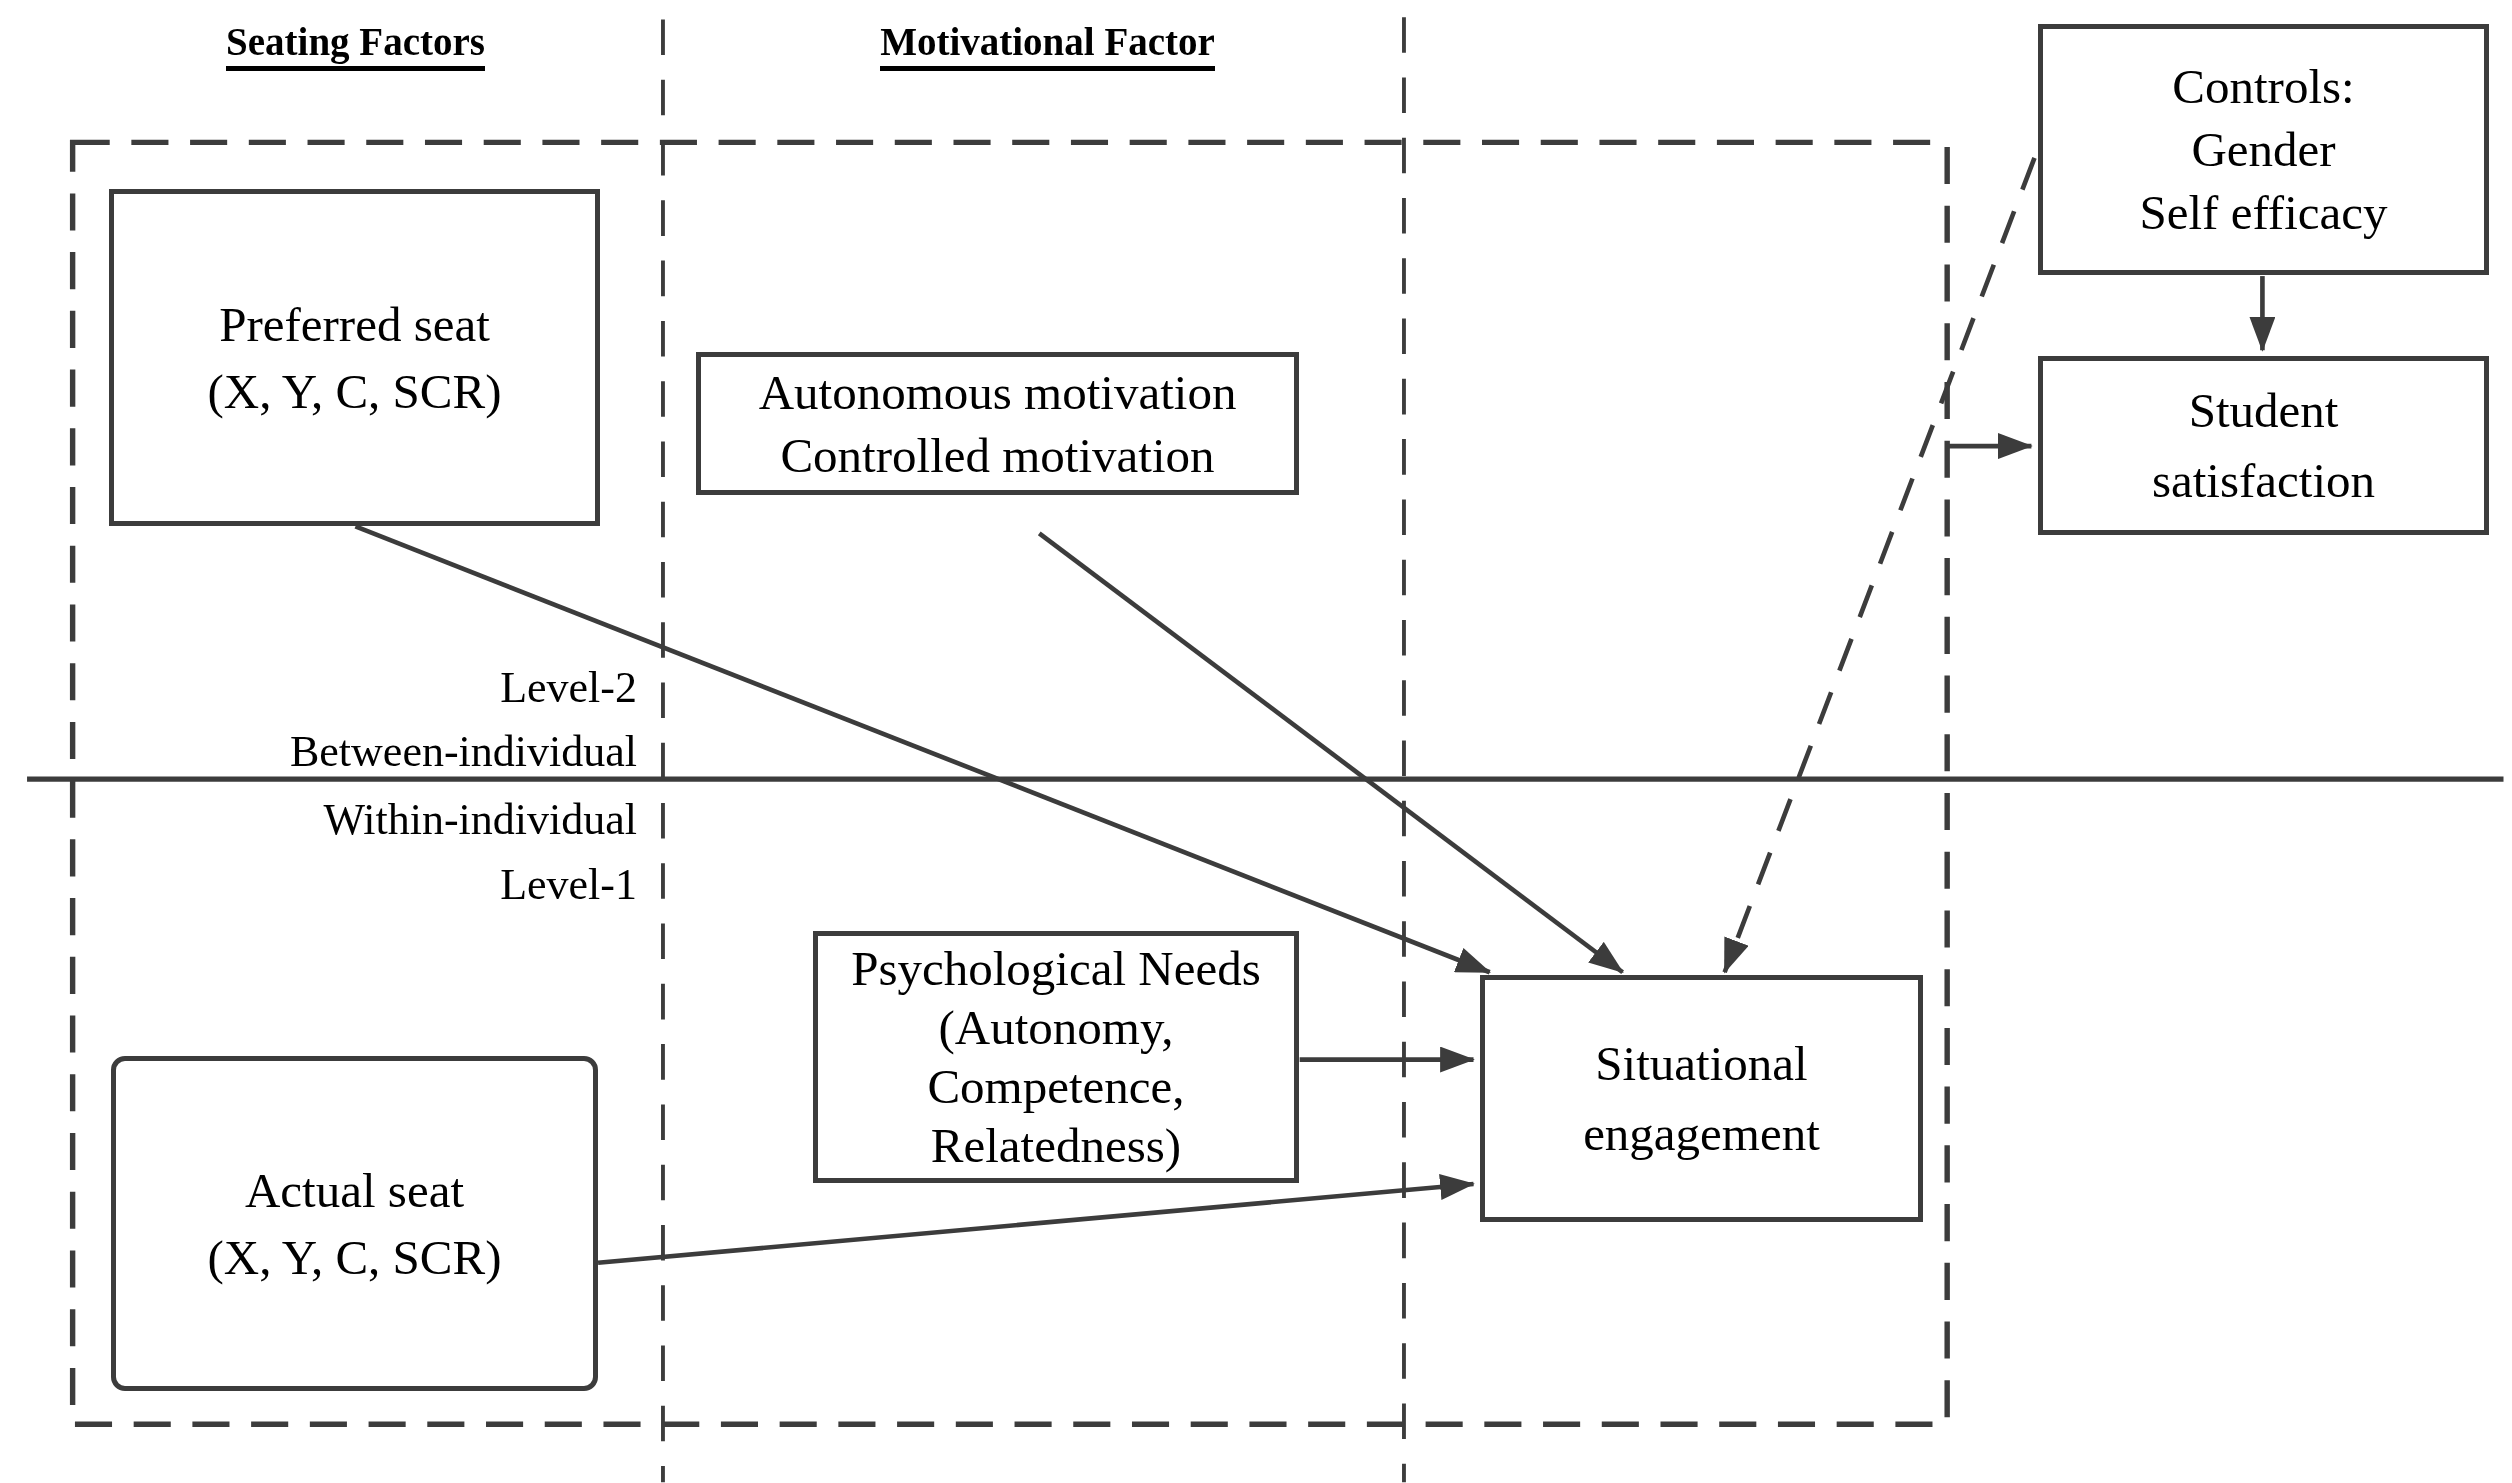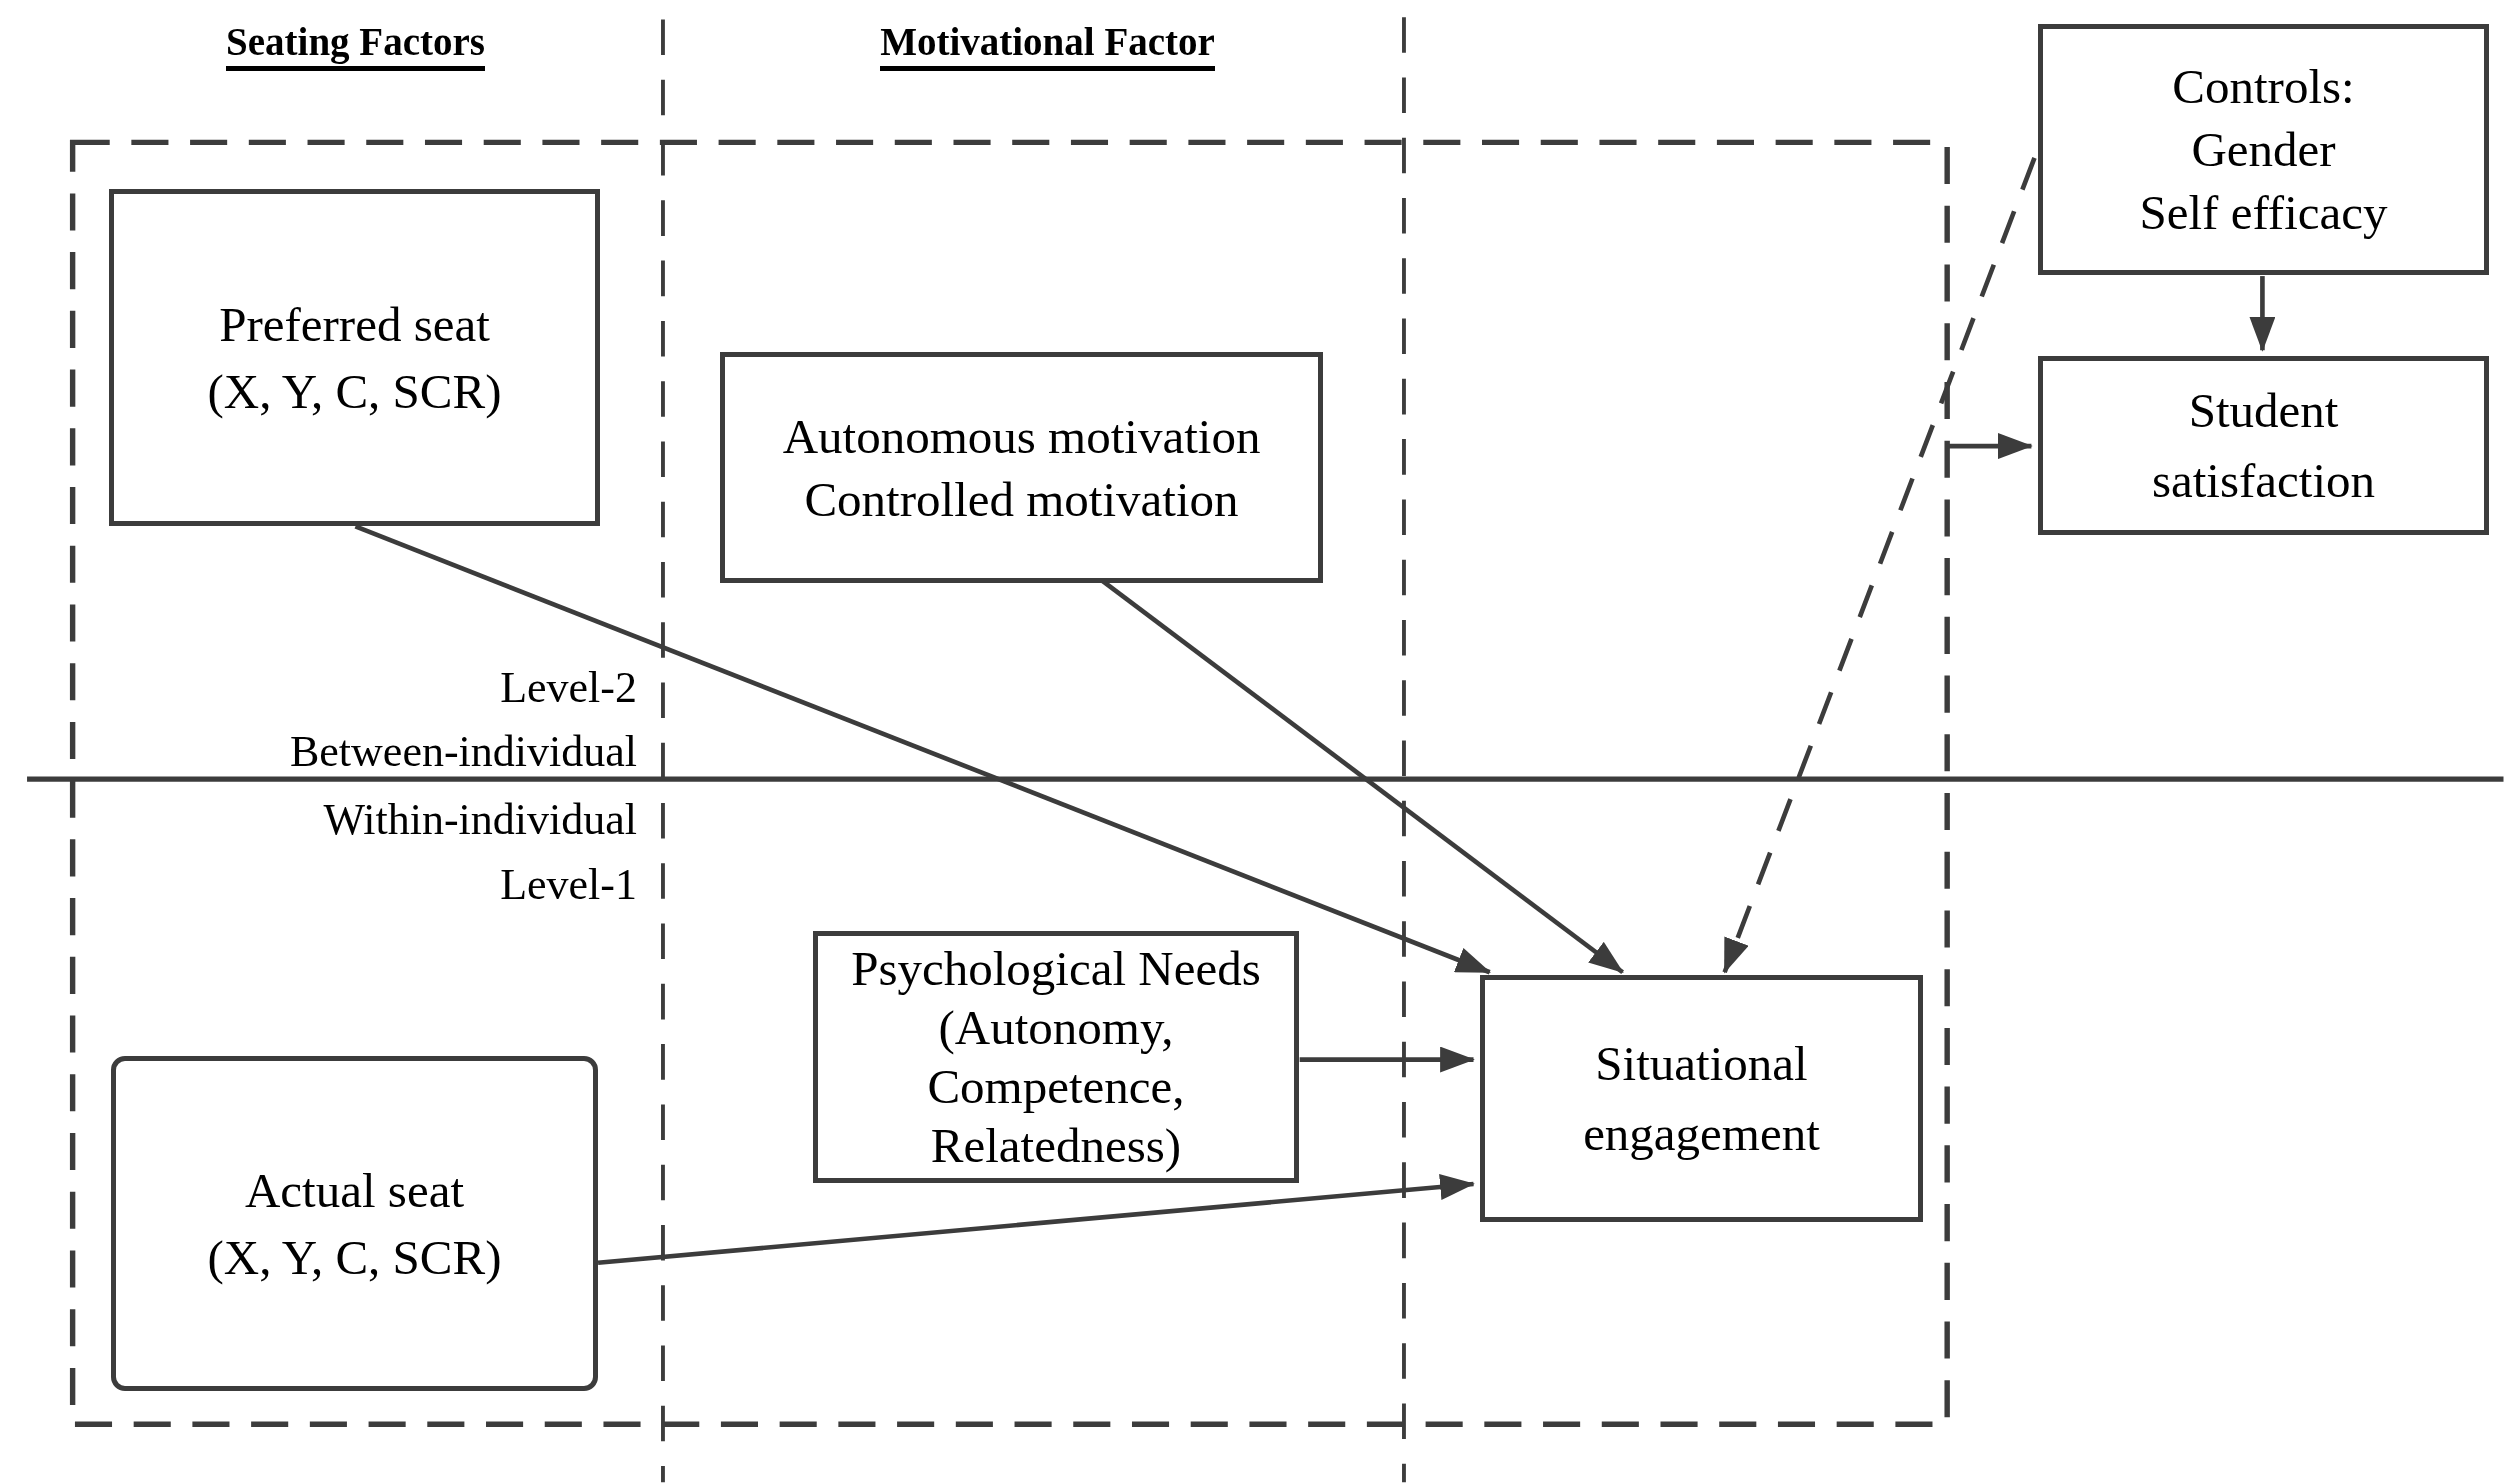--- a/index.html
+++ b/index.html
@@ -105,21 +105,21 @@
   <div class="lvl" style="left:112px; top:655px;">Level-2</div>
   <div class="lvl" style="left:112px; top:787px;">Within-individual</div>
   <div class="lvl" style="left:112px; top:719px;">Between-individual</div>
   <div class="lvl" style="left:112px; top:852px;">Level-1</div>
 
   <div class="node lh87" style="left:109px; top:189px; width:491px; height:337px;">
     <span>Preferred seat</span>
     <span>(X, Y, C, SCR)</span>
   </div>
 
-  <div class="node lh82" style="left:720px; top:352px; width:603px; height:231px;">
+  <div class="node lh82" style="left:696px; top:352px; width:603px; height:143px;">
     <span>Autonomous motivation</span>
     <span>Controlled motivation</span>
   </div>
 
   <div class="node lh81" style="left:2038px; top:24px; width:451px; height:251px;">
     <span>Controls:</span>
     <span>Gender</span>
     <span>Self efficacy</span>
   </div>
 

